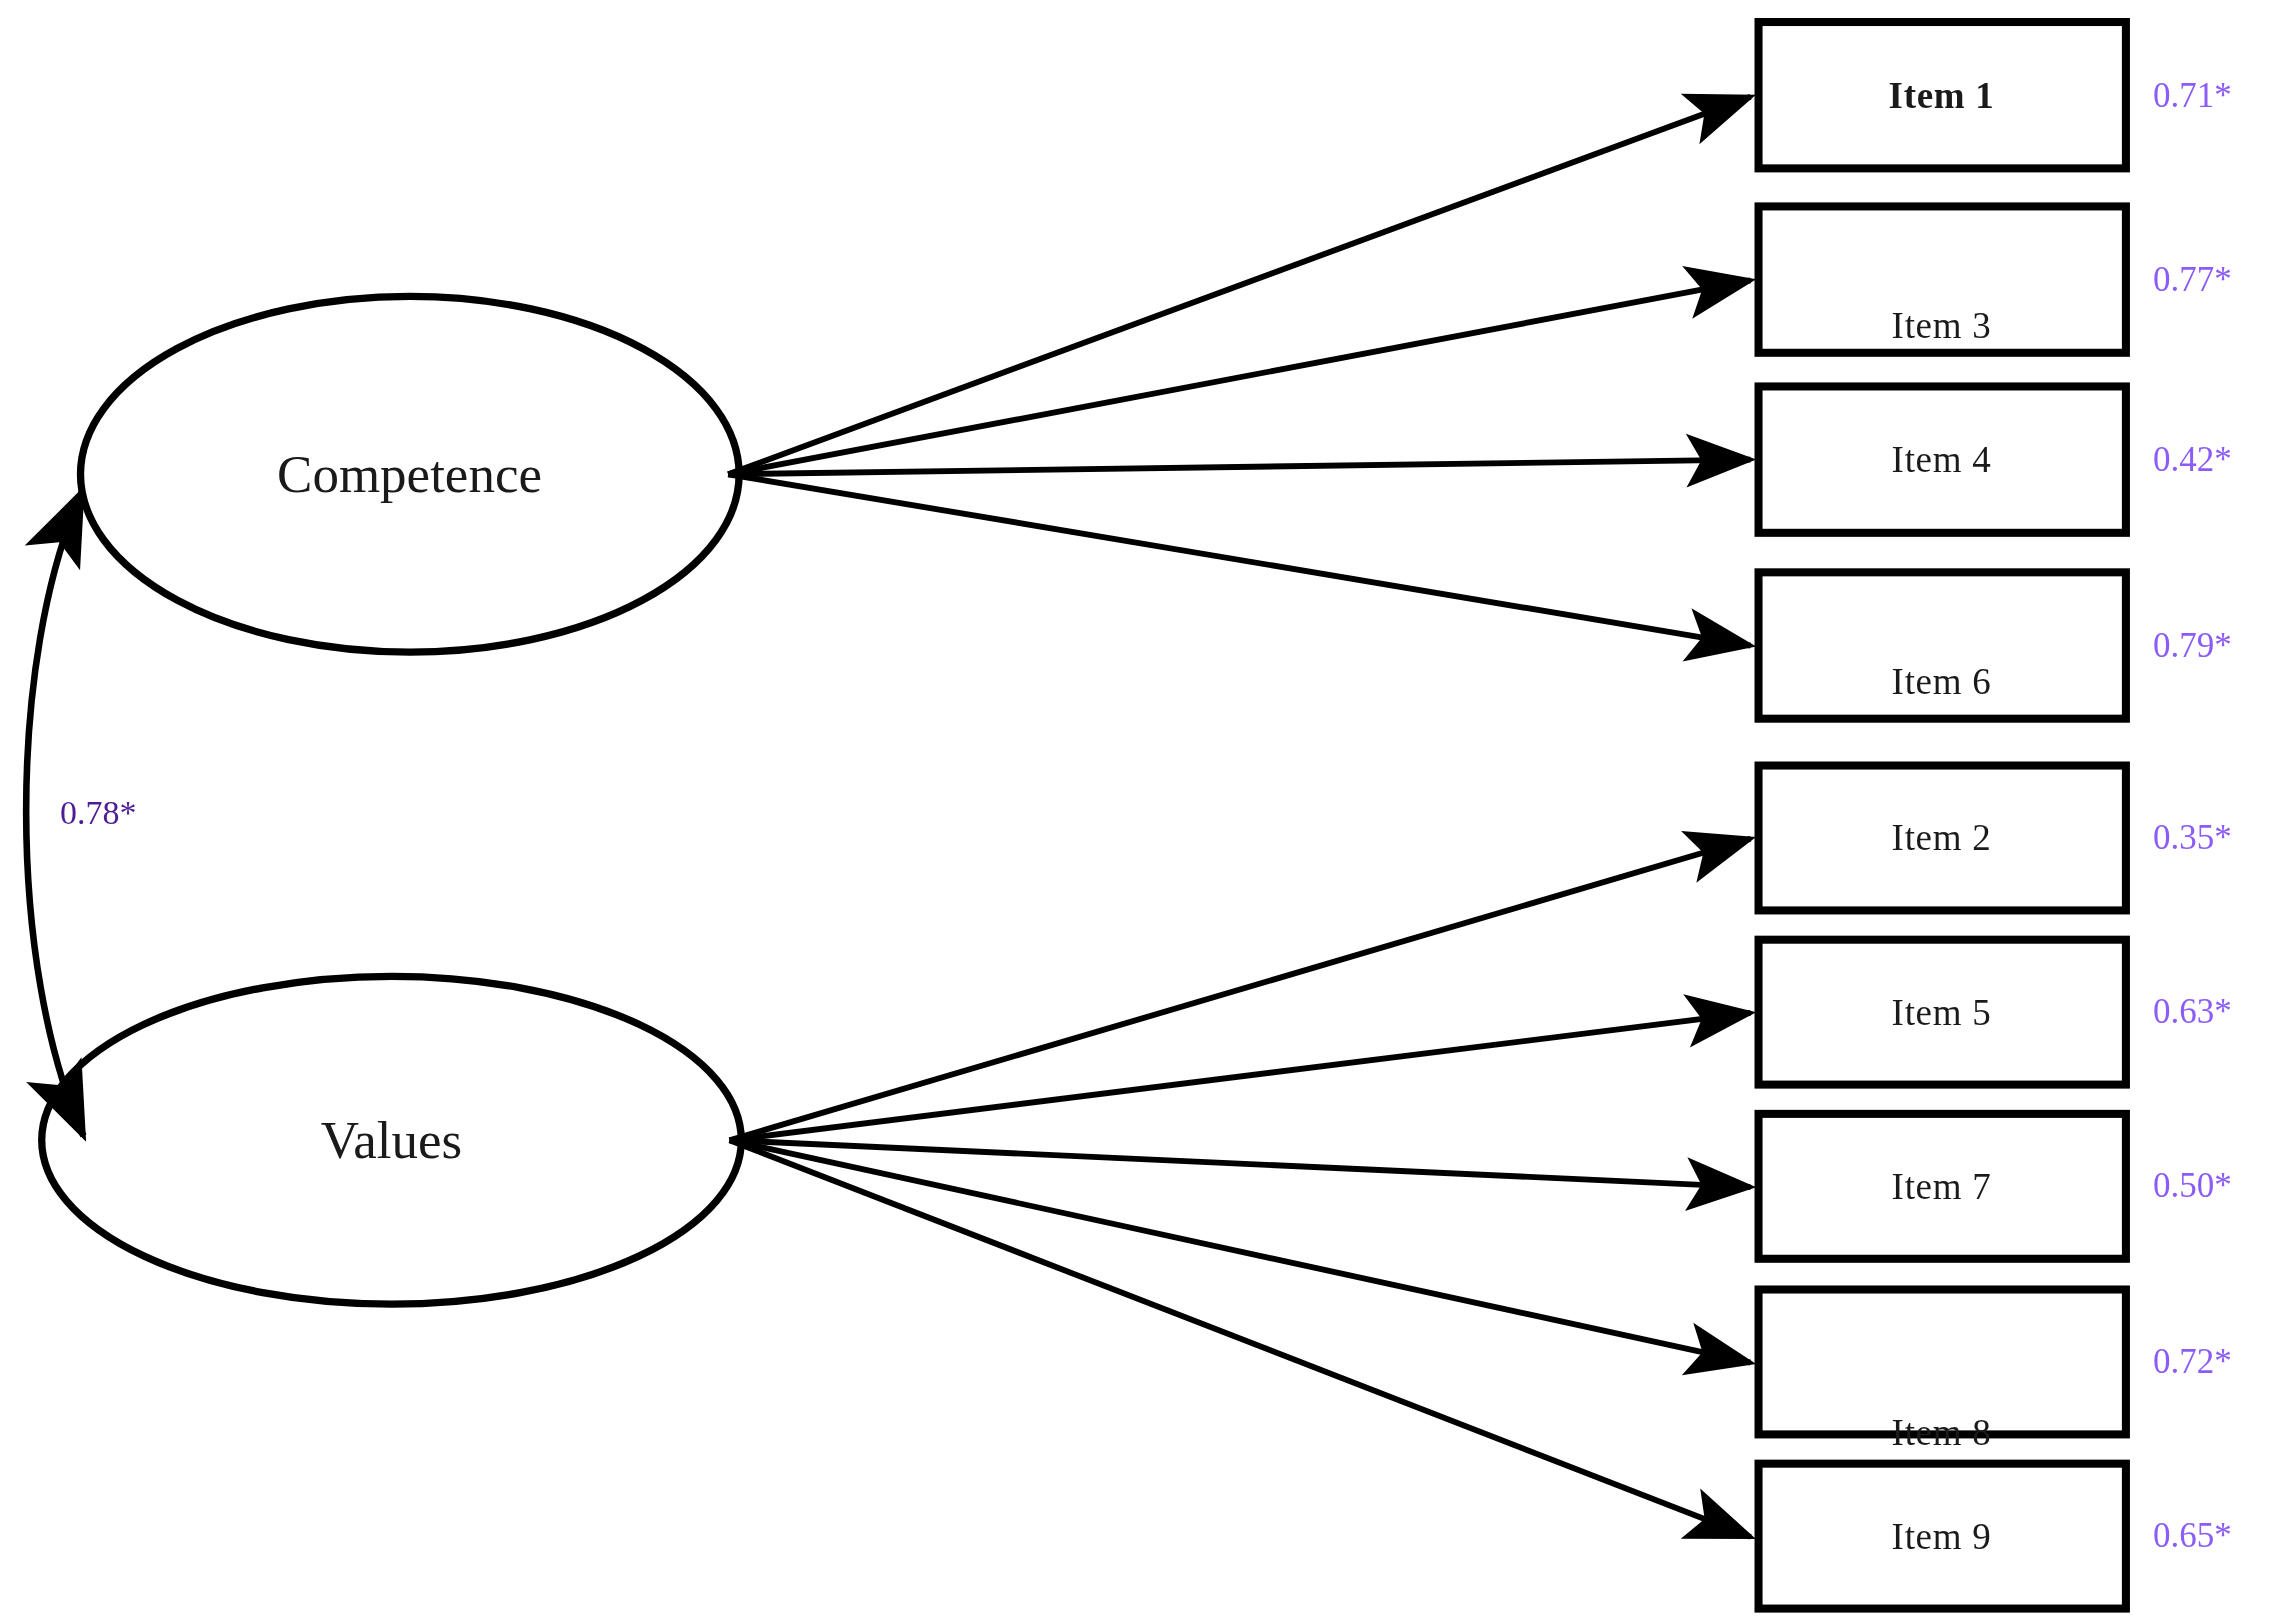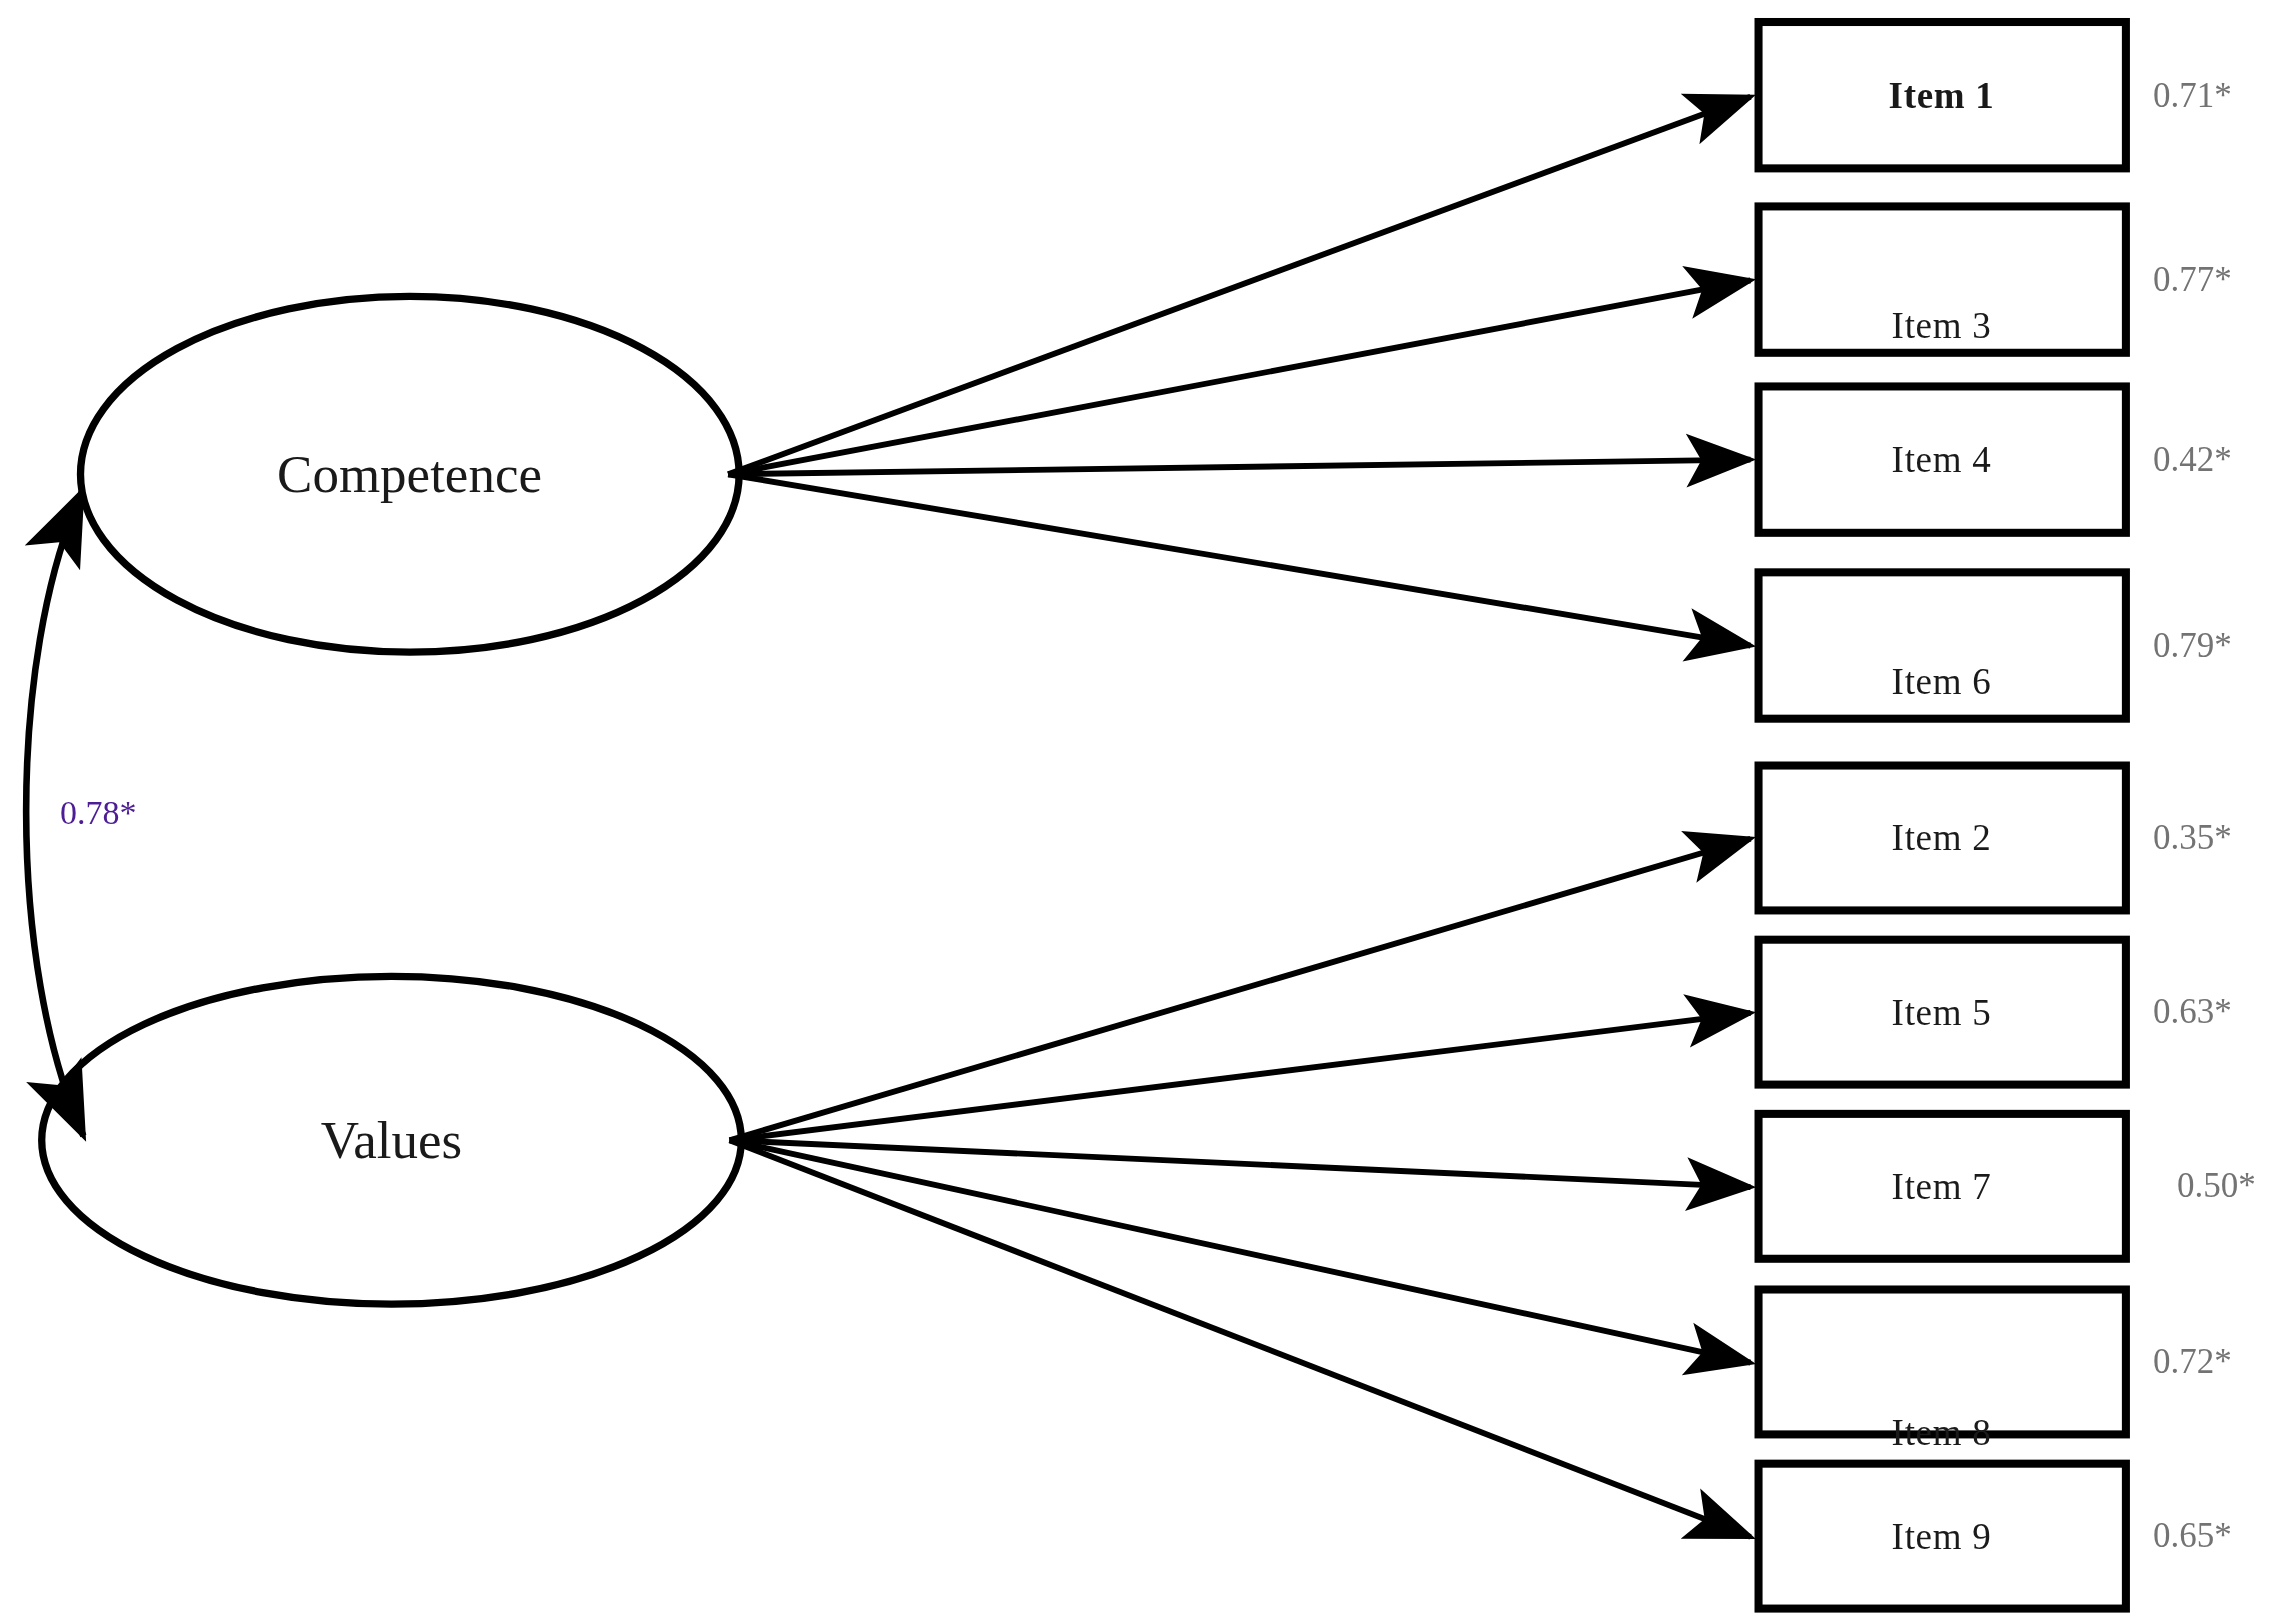--- a/index.html
+++ b/index.html
@@ -39,21 +39,21 @@
     font-size: 37px;
     color: #1a1a1a;
     white-space: nowrap;
     line-height: 1;
     letter-spacing: 0.7px;
   }
   .coef-label {
     position: absolute;
     font-family: "Liberation Serif", "DejaVu Serif", serif;
     font-size: 35px;
-    color: #737373;
+    color: #8b5cf6;
     white-space: nowrap;
     line-height: 1;
   }
   .cov-label {
     position: absolute;
     font-family: "Liberation Serif", "DejaVu Serif", serif;
     font-size: 34px;
     color: #4c1d95;
     white-space: nowrap;
     line-height: 1;
@@ -118,21 +118,21 @@
   <div class="item-label" style="left:1758px; top:663px; width:367px;">Item 6</div>
   <div class="coef-label" style="left:2153px; top:628px;">0.79*</div>
 
   <div class="item-label" style="left:1758px; top:819px; width:367px;">Item 2</div>
   <div class="coef-label" style="left:2153px; top:820px;">0.35*</div>
 
   <div class="item-label" style="left:1758px; top:994px; width:367px;">Item 5</div>
   <div class="coef-label" style="left:2153px; top:994px;">0.63*</div>
 
   <div class="item-label" style="left:1758px; top:1168px; width:367px;">Item 7</div>
-  <div class="coef-label" style="left:2153px; top:1168px;margin-left:24px;">0.50*</div>
+  <div class="coef-label" style="left:2153px; top:1168px;">0.50*</div>
 
   <div class="item-label" style="left:1758px; top:1414px; width:367px;">Item 8</div>
   <div class="coef-label" style="left:2153px; top:1344px;">0.72*</div>
 
   <div class="item-label" style="left:1758px; top:1518px; width:367px;">Item 9</div>
   <div class="coef-label" style="left:2153px; top:1518px;">0.65*</div>
 
 </div>
 
 

